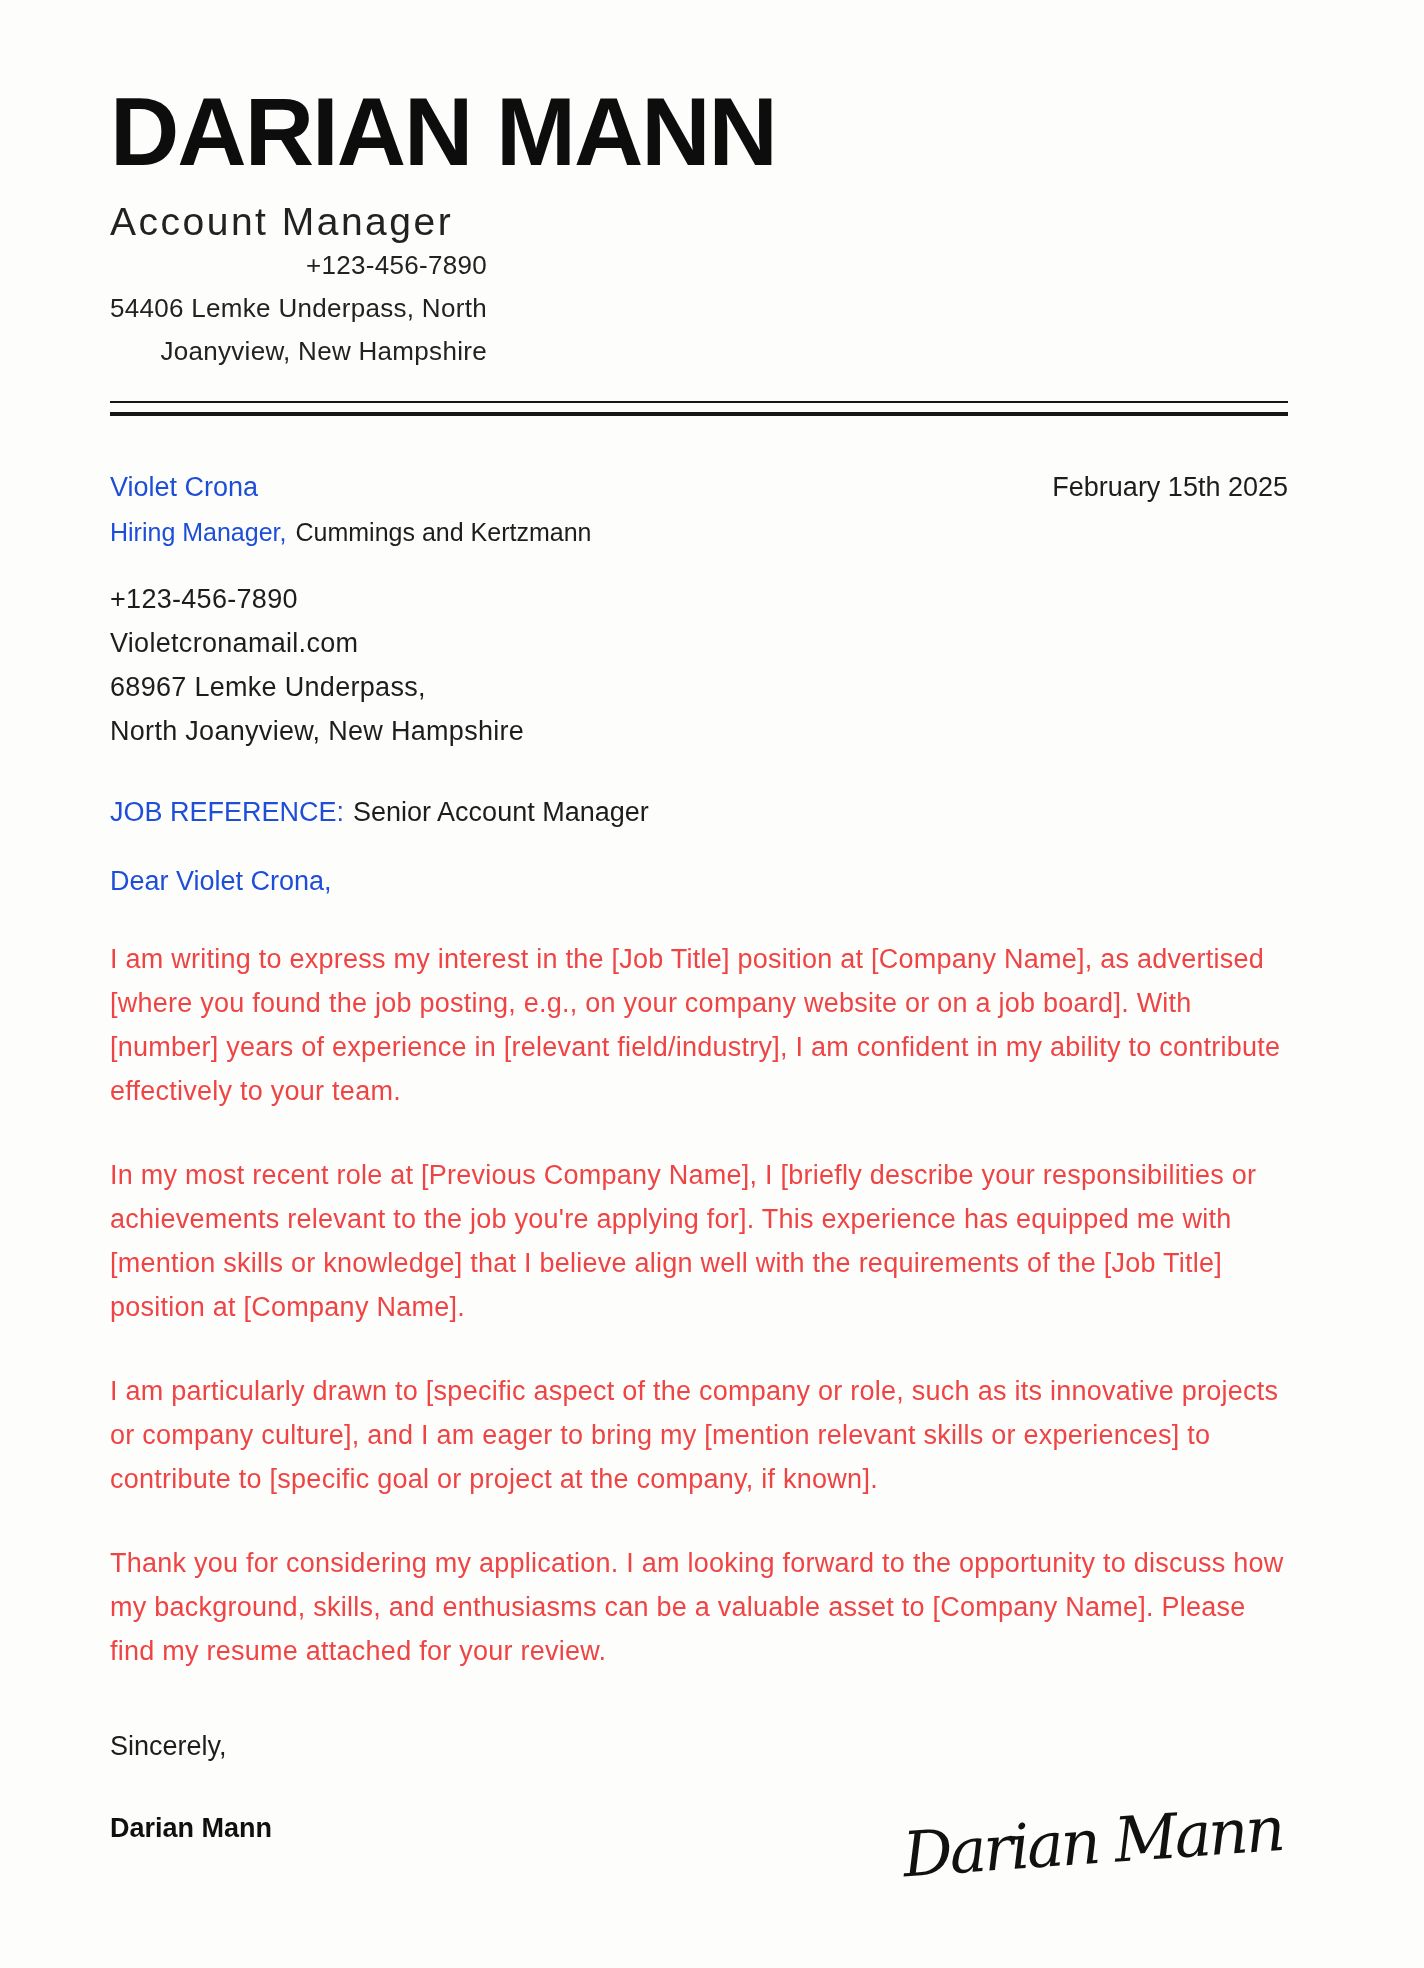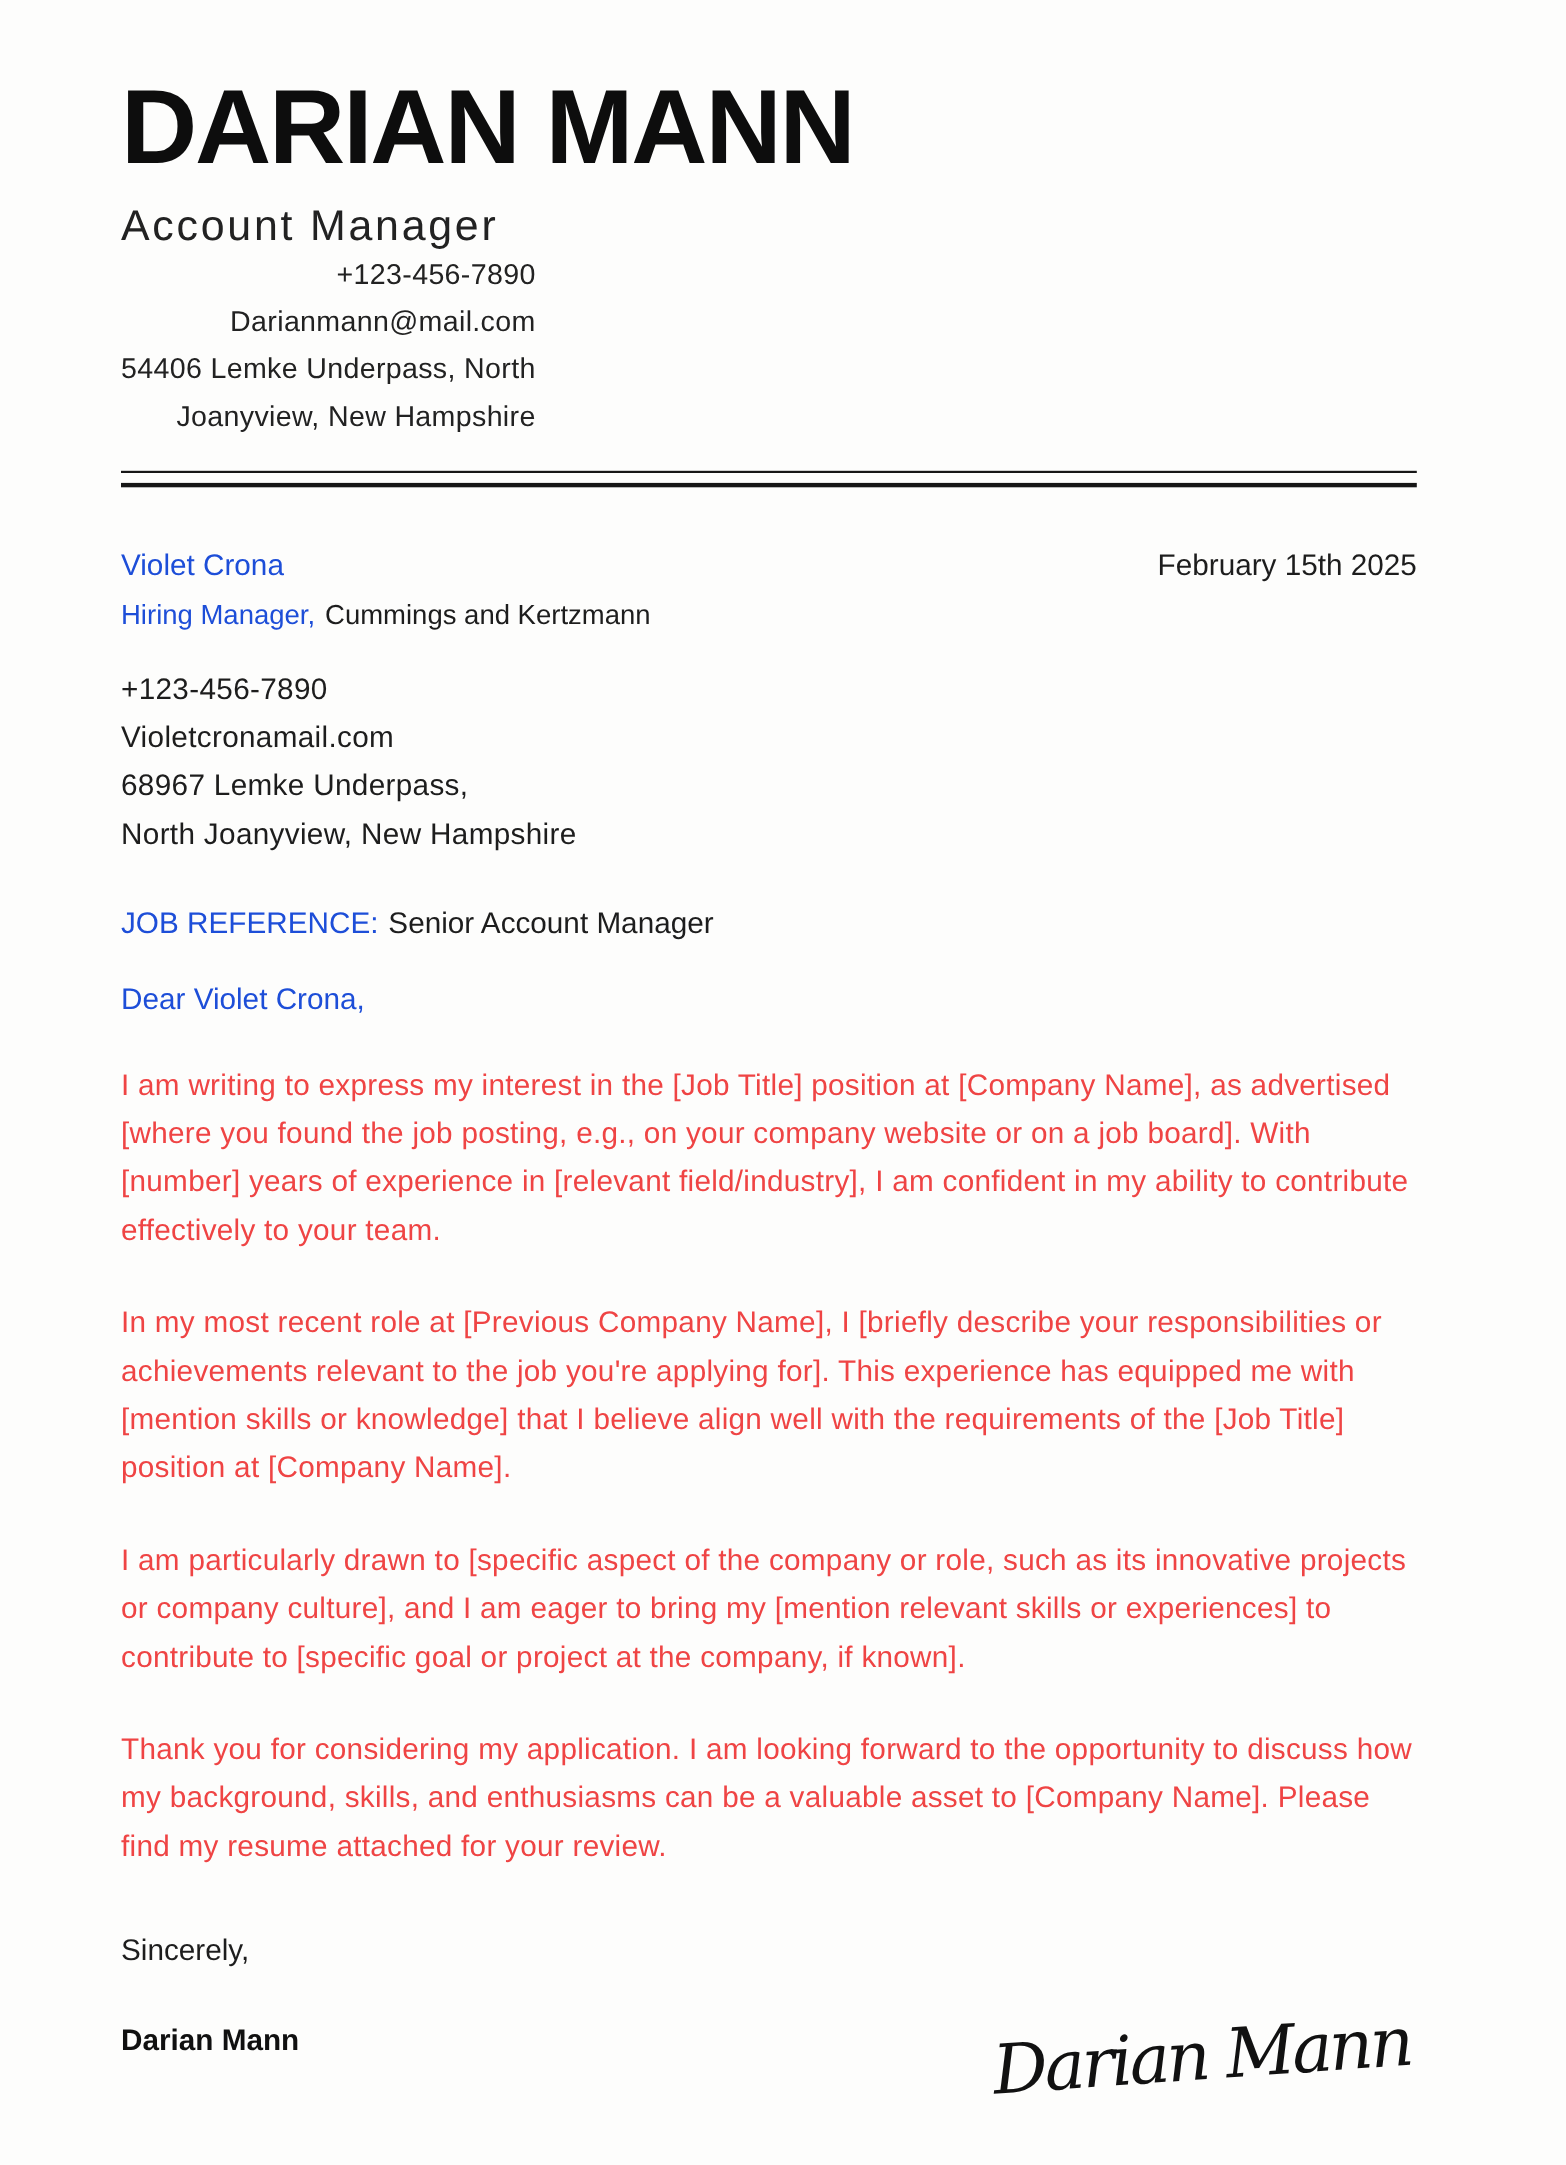--- a/index.html
+++ b/index.html
@@ -11,21 +11,21 @@
     width: 1424px;
     height: 1968px;
     font-family: "Liberation Sans", sans-serif;
     color: #1d1d1d;
     overflow: hidden;
   }
   .page {
     box-sizing: border-box;
     width: 1424px;
     height: 1968px;
-    padding: 0 136px 0 110px;
+    padding: 16px 136px 0 110px;
   }
 
   
   .name {
     margin: 0;
     padding-top: 68px;
     font-size: 96px;
     line-height: 1.0;
     font-weight: 800;
     letter-spacing: -2px;
@@ -132,21 +132,20 @@
 <body>
 
 <div class="page">
 
   <header>
     <h1 class="name">DARIAN MANN</h1>
     <div class="sub-row">
       <div class="job-title">Account Manager</div>
       <div class="header-contact">
         <div>+123-456-7890</div>
-        <div>Darianmann@mail.com</div>
         <div>54406 Lemke Underpass, North</div>
         <div>Joanyview, New Hampshire</div>
       </div>
     </div>
   </header>
 
   <div class="rule"></div>
 
   <section>
     <div class="meta-row-1">

